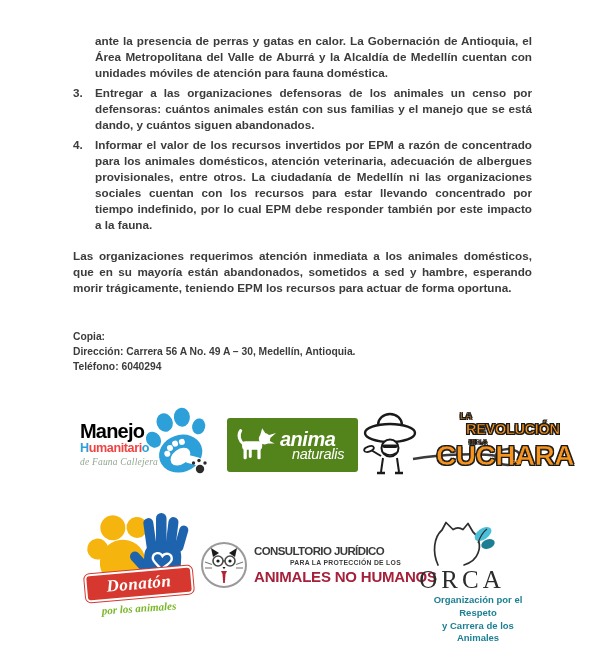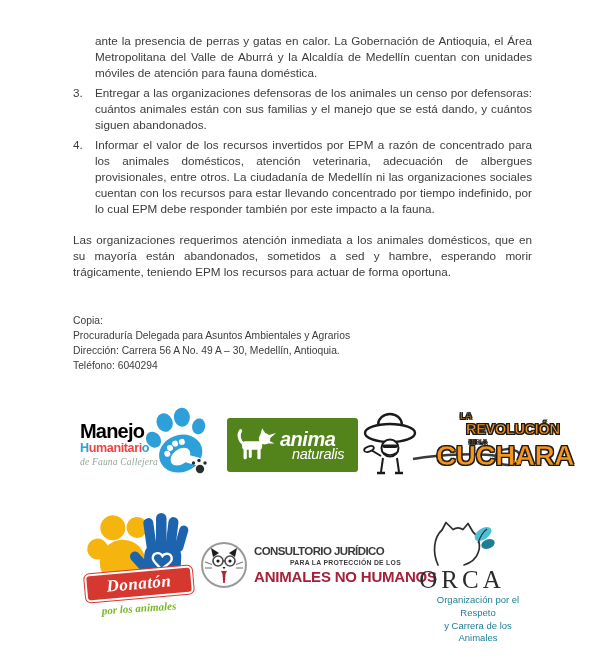--- a/index.html
+++ b/index.html
@@ -1,21 +1,21 @@
 <!DOCTYPE html>
 <html><head>
 <meta charset="utf-8">
 <style>
   * { margin:0; padding:0; box-sizing:border-box; }
   html,body { width:602px; height:656px; background:#ffffff; overflow:hidden; }
   body { font-family:"Liberation Sans", sans-serif; color:#3c3c3e; }
   .page { position:relative; width:602px; height:656px; background:#fff; }
 
   
-  .textcol { position:absolute; left:73px; top:33px; width:459px; font-size:11.7px; line-height:16px; }
+  .textcol { position:absolute; left:73px; top:33px; width:459px; font-size:11.7px; line-height:16px;font-weight:bold; }
   .li { display:flex; margin-bottom:4px; }
   .li-num { flex:0 0 22px; }
   .li-txt { flex:1; text-align:justify; }
   .para { margin-top:15px; text-align:justify; }
   .copy { margin-top:33px; font-size:10.3px; line-height:15px; }
   .copy div { white-space:nowrap; }
 
   
   .logo { position:absolute; }
   .outl { -webkit-text-stroke:0.6px #1a1a1a;
@@ -61,21 +61,21 @@
   .cj-circle { flex:0 0 46px; width:46px; height:46px; border:2px solid #9a9a9a; border-radius:50%;
                display:flex; align-items:center; justify-content:center; background:#fff; }
   .cj-text { margin-left:7px; line-height:1; }
   .cj-l1 { font-size:11.5px; font-weight:bold; letter-spacing:-0.6px; color:#3A3A3C; white-space:nowrap; }
   .cj-l2 { font-size:6.8px; font-weight:bold; letter-spacing:0.3px; color:#3A3A3C; margin-top:2px; text-align:center; }
   .cj-l3 { font-size:15px; font-weight:800; letter-spacing:-0.2px; color:#A5203A; margin-top:2px; text-align:center; white-space:nowrap; }
 
   
   .oc { left:396px; top:521px; width:132px; height:98px; text-align:center; }
   .oc-acr { font-family:"Liberation Serif", serif; font-size:25px; letter-spacing:4px; color:#2b2b2b; line-height:1; margin-top:-4px; }
-  .oc-tag { font-size:9.5px; font-weight:normal; color:#1C7F93; line-height:1.35; margin-top:2px;margin-left:32px; }
+  .oc-tag { font-size:9.5px; font-weight:bold; color:#1C7F93; line-height:1.35; margin-top:2px;margin-left:32px; }
 </style>
 </head>
 <body>
 
 <div class="page">
 
   <div class="textcol">
 
     <div class="li">
       <div class="li-num"></div>
@@ -89,21 +89,20 @@
 
     <div class="li">
       <div class="li-num">4.</div>
       <div class="li-txt">Informar el valor de los recursos invertidos por EPM a razón de concentrado para los animales domésticos, atención veterinaria, adecuación de albergues provisionales, entre otros. La ciudadanía de Medellín ni las organizaciones sociales cuentan con los recursos para estar llevando concentrado por tiempo indefinido, por lo cual EPM debe responder también por este impacto a la fauna.</div>
     </div>
 
     <div class="para">Las organizaciones requerimos atención inmediata a los animales domésticos, que en su mayoría están abandonados, sometidos a sed y hambre, esperando morir trágicamente, teniendo EPM los recursos para actuar de forma oportuna.</div>
 
     <div class="copy">
       <div>Copia:</div>
-      <div>Procuraduría Delegada para Asuntos Ambientales y Agrarios</div>
       <div>Dirección: Carrera 56 A No. 49 A – 30, Medellín, Antioquia.</div>
       <div>Teléfono: 6040294</div>
     </div>
   </div>
 
   <div class="logo mh">
     <div class="mh-text">
       <div class="mh-w1"><span>Manej</span><span>o</span></div>
       <div class="mh-w2"><span class="ini">H</span><span class="rest">umanitari</span><span class="oo">o</span></div>
       <div class="mh-script">de Fauna Callejera</div>

